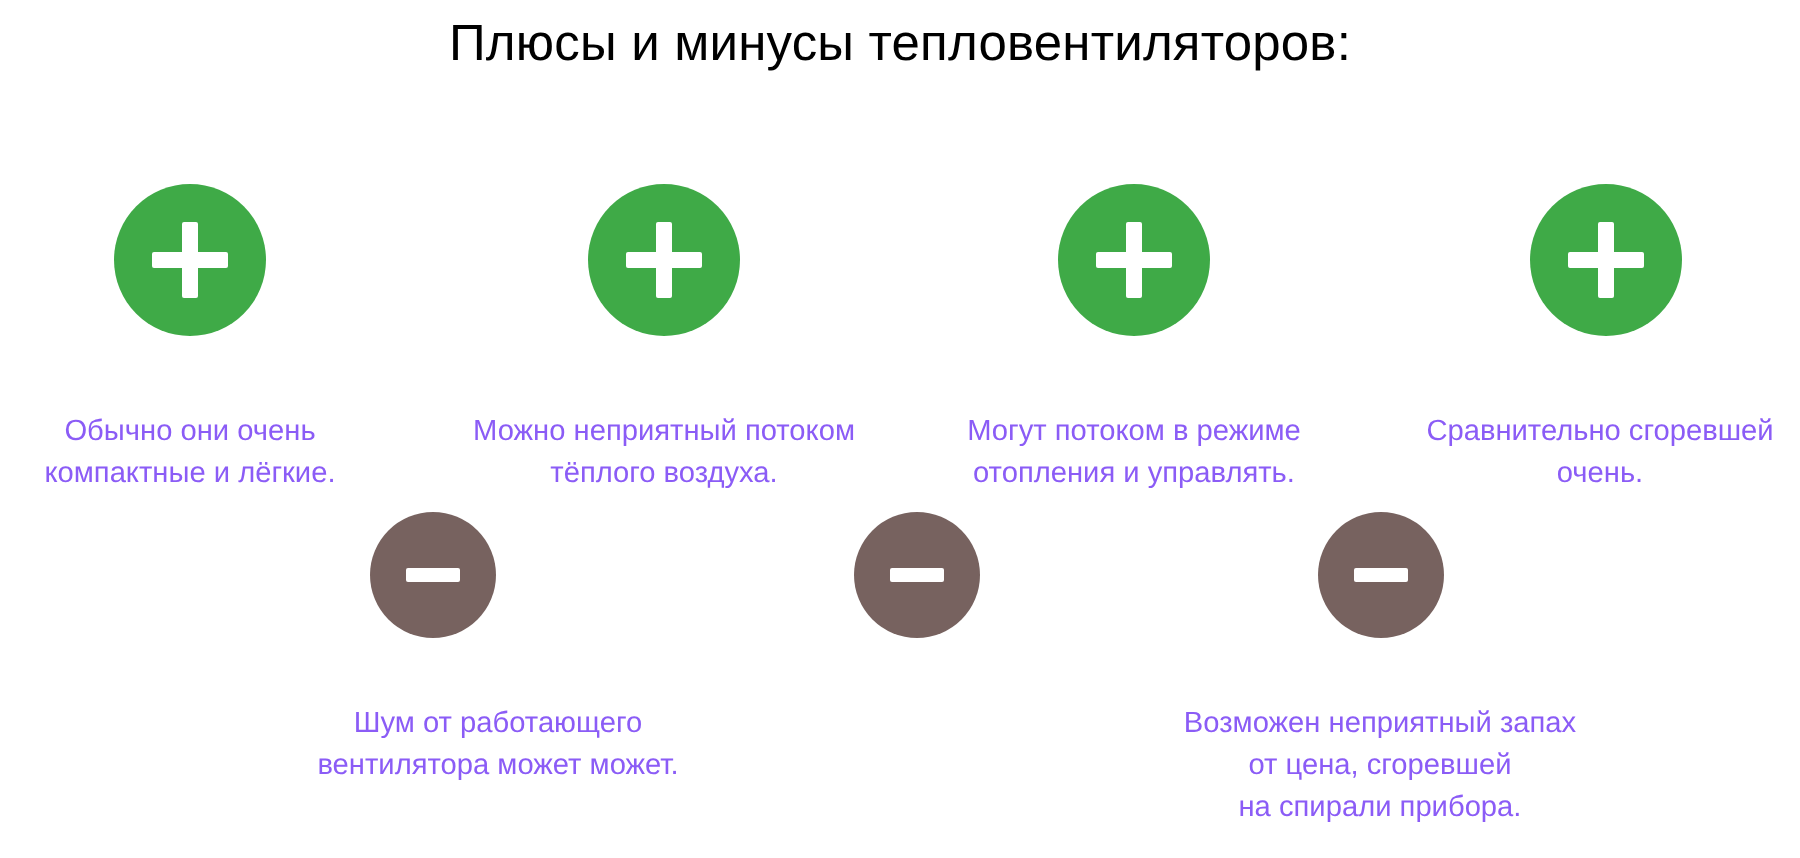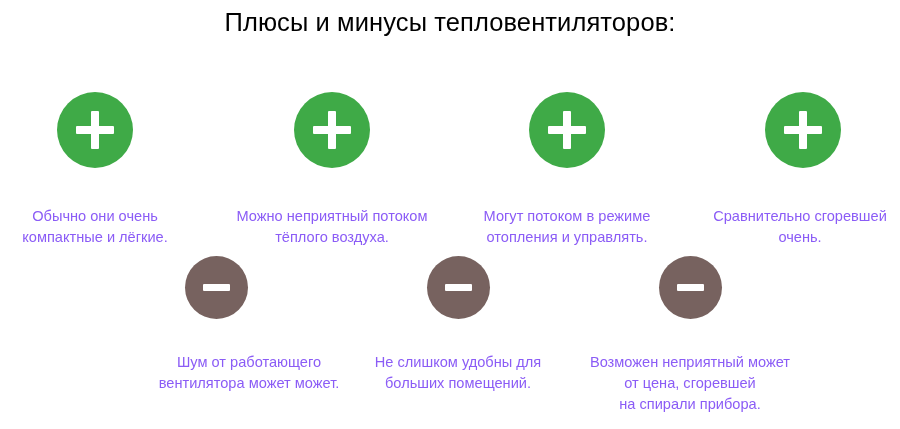--- a/index.html
+++ b/index.html
@@ -173,23 +173,19 @@
     <span class="glyph-minus"></span>
   </div>
   <div class="badge minus cx-m2">
     <span class="glyph-minus"></span>
   </div>
 
   <div class="caption minus-caption col-m0">
     <span class="cap-line">Шум от работающего</span>
     <span class="cap-line">вентилятора может может.</span>
   </div>
-  <div class="caption minus-caption col-m1">
-    <span class="cap-line">Не слишком удобны для</span>
-    <span class="cap-line">больших помещений.</span>
-  </div>
   <div class="caption minus-caption col-m2">
-    <span class="cap-line">Возможен неприятный может</span>
+    <span class="cap-line">Возможен неприятный запах</span>
     <span class="cap-line">от цена, сгоревшей</span>
     <span class="cap-line">на спирали прибора.</span>
   </div>
 
 </div>
 
 </body></html>

